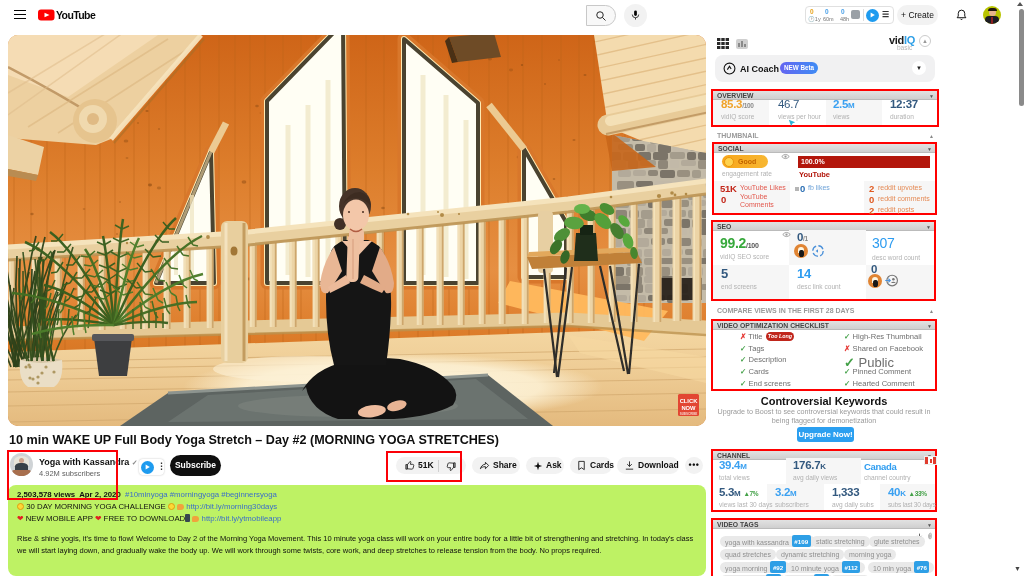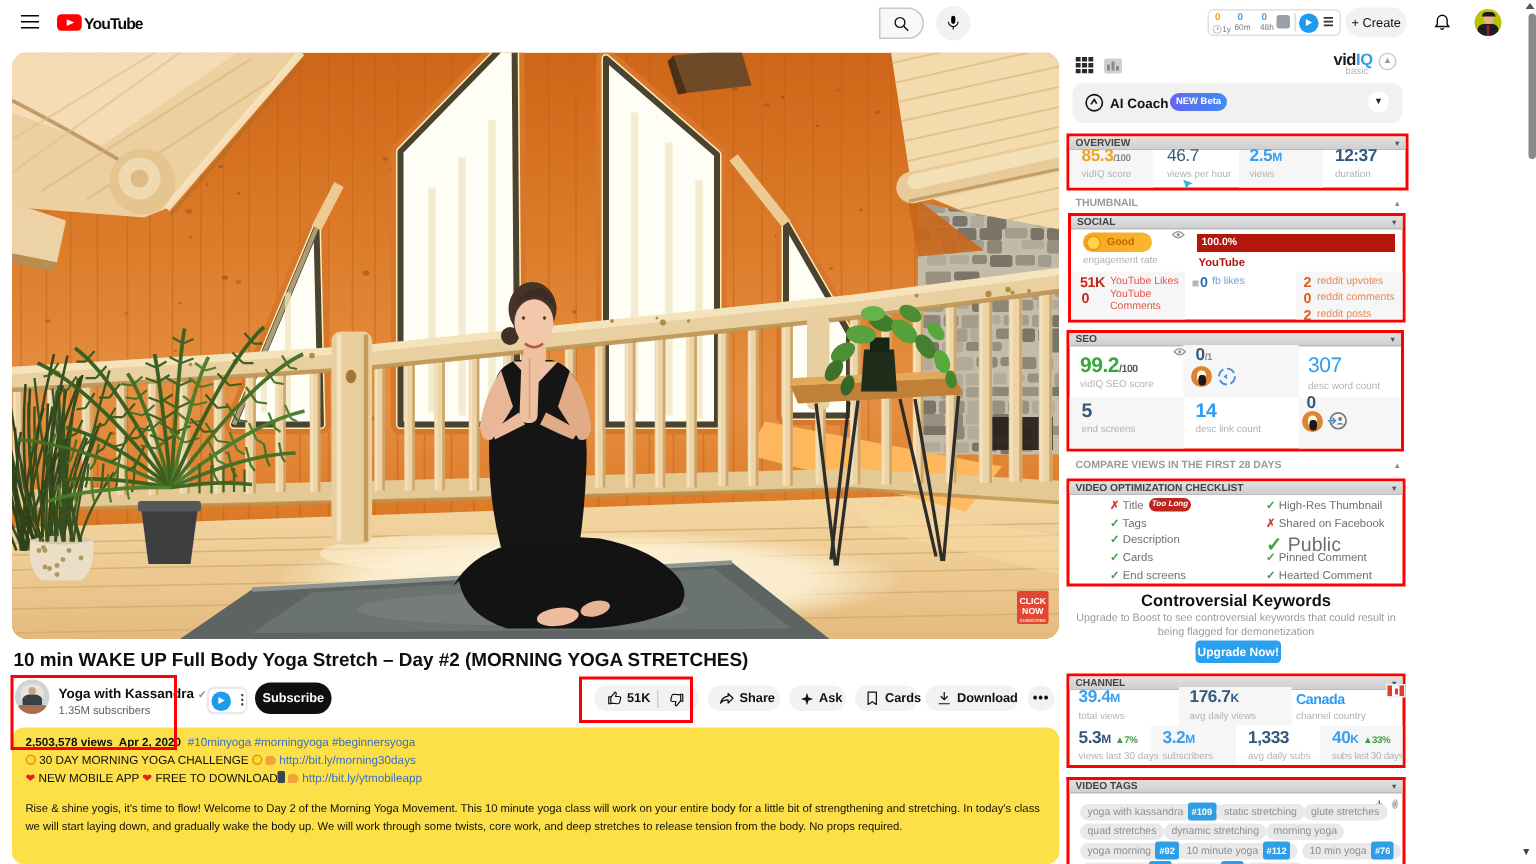--- a/index.html
+++ b/index.html
@@ -17,21 +17,21 @@
 #video{position:absolute;left:8px;top:35px;width:698px;height:391px;border-radius:10px;overflow:hidden;}
 
 #vtitle{position:absolute;left:9px;top:433px;width:697px;font-size:12.6px;font-weight:bold;color:#0f0f0f;}
 #chavatar{position:absolute;left:10px;top:453px;width:23px;height:23px;border-radius:50%;overflow:hidden;}
 #chname{position:absolute;left:39px;top:457px;font-size:9px;font-weight:bold;color:#0f0f0f;}
 #chsubs{position:absolute;left:39px;top:469px;font-size:7.5px;color:#606060;}
 #vidiqmini{position:absolute;left:139px;top:459px;width:25px;height:16px;background:#fff;border-radius:4px;box-shadow:0 0 2px rgba(0,0,0,.25);}
 #subscribe{position:absolute;left:170px;top:455px;width:51px;height:21px;border-radius:11px;background:#0f0f0f;color:#fff;font-size:8.5px;font-weight:bold;text-align:center;line-height:21px;}
 .pill{position:absolute;top:457px;height:17px;border-radius:9px;background:#f2f2f2;color:#0f0f0f;font-size:8.5px;font-weight:bold;line-height:17px;}
 
-#descbox{position:absolute;left:8px;top:485px;width:698px;height:91px;background:#fde047;border-radius:8px;padding:5px 9px;font-size:7.8px;color:#0f0f0f;}
+#descbox{position:absolute;left:8px;top:485px;width:698px;height:91px;background:#bef264;border-radius:8px;padding:5px 9px;font-size:7.8px;color:#0f0f0f;}
 
 .redbox{position:absolute;border:2px solid #f00;background:#fff;}
 .shead{height:9px;background:linear-gradient(#e2e2e2,#cfcfcf);border-bottom:1px solid #bbb;font-size:6.8px;font-weight:bold;color:#444;line-height:9px;padding:0 4px;position:relative;}
 .shead .car{position:absolute;right:3px;top:1px;font-size:5px;color:#555;}
 .ghead{position:absolute;font-size:7px;font-weight:bold;color:#9a9a9a;background:#fff;}
 #scrollthumb{position:absolute;left:1019px;top:9px;width:5px;height:97px;background:#8a8a8a;border-radius:3px;}
 .annot{position:absolute;border:2px solid #fb0007;}
 </style></head>
 <body>
 
@@ -680,21 +680,21 @@
 </div>
 
 <div id="vtitle">10 min WAKE UP Full Body Yoga Stretch – Day #2 (MORNING YOGA STRETCHES)</div>
 <div id="chavatar" style="background:#cfd3d6">
 <span style="position:absolute;left:4px;top:3px;width:15px;height:10px;background:#e8e4da;border-radius:50% 50% 0 0"></span>
 <span style="position:absolute;left:9px;top:5px;width:5px;height:5px;background:#caa08a;border-radius:50%"></span>
 <span style="position:absolute;left:5px;top:10px;width:13px;height:8px;background:#384048;border-radius:40% 40% 20% 20%"></span>
 <span style="position:absolute;left:2px;top:17px;width:19px;height:6px;background:#a86f4e;border-radius:2px"></span>
 </div>
 <div id="chname">Yoga with Kassandra <span style="color:#8a8a8a;font-size:7px">✓</span></div>
-<div id="chsubs">1.35M subscribers</div>
+<div id="chsubs">4.92M subscribers</div>
 <div id="vidiqmini">
   <span style="position:absolute;left:2px;top:1.5px;width:13px;height:13px;background:#1e9bef;border-radius:50%"></span>
   <svg style="position:absolute;left:5.5px;top:5px" width="6" height="6" viewBox="0 0 10 10">
       <path d="M1 1l7 4-7 4z" fill="#fff"></path>
     </svg>
   <span style="position:absolute;left:18px;top:2px;font-size:9px;font-weight:bold;color:#333">⋮</span>
 </div>
 <div id="subscribe">Subscribe</div>
 
 <div class="pill" id="likepill" style="left:396px;width:70px;">

